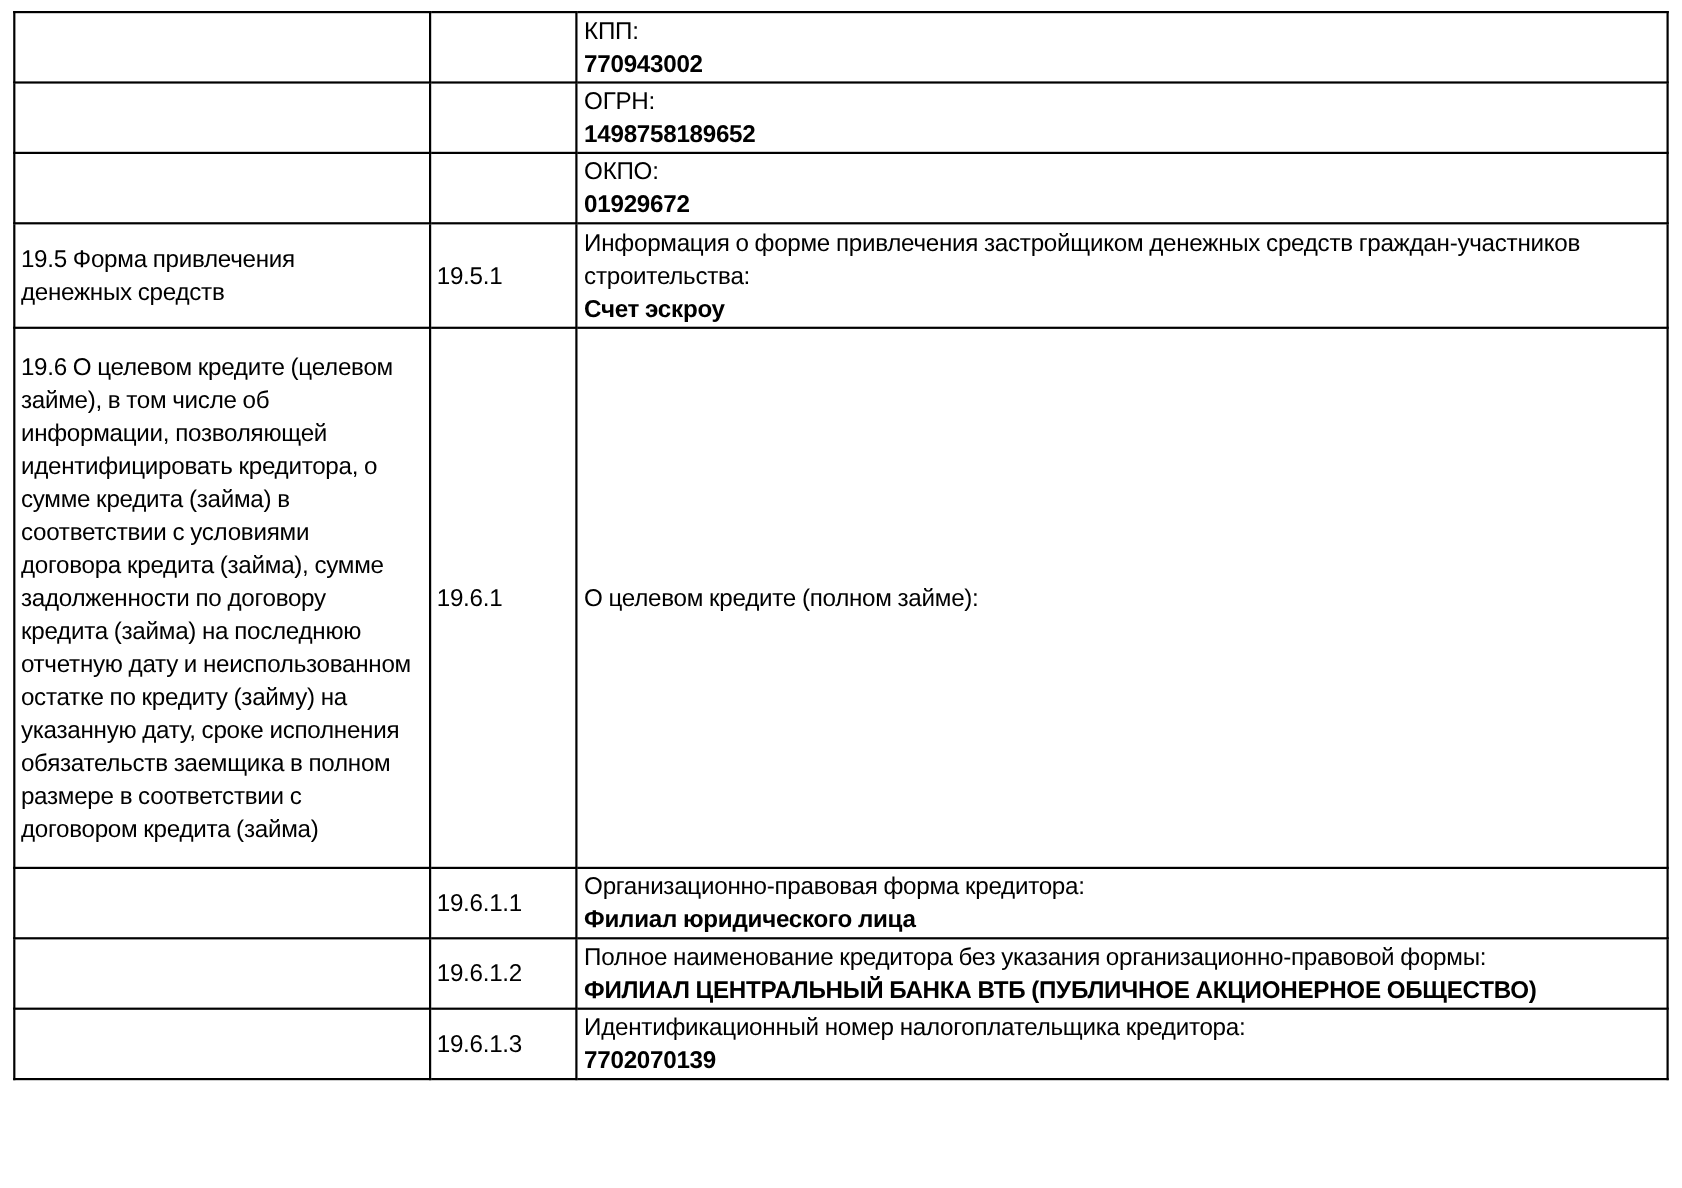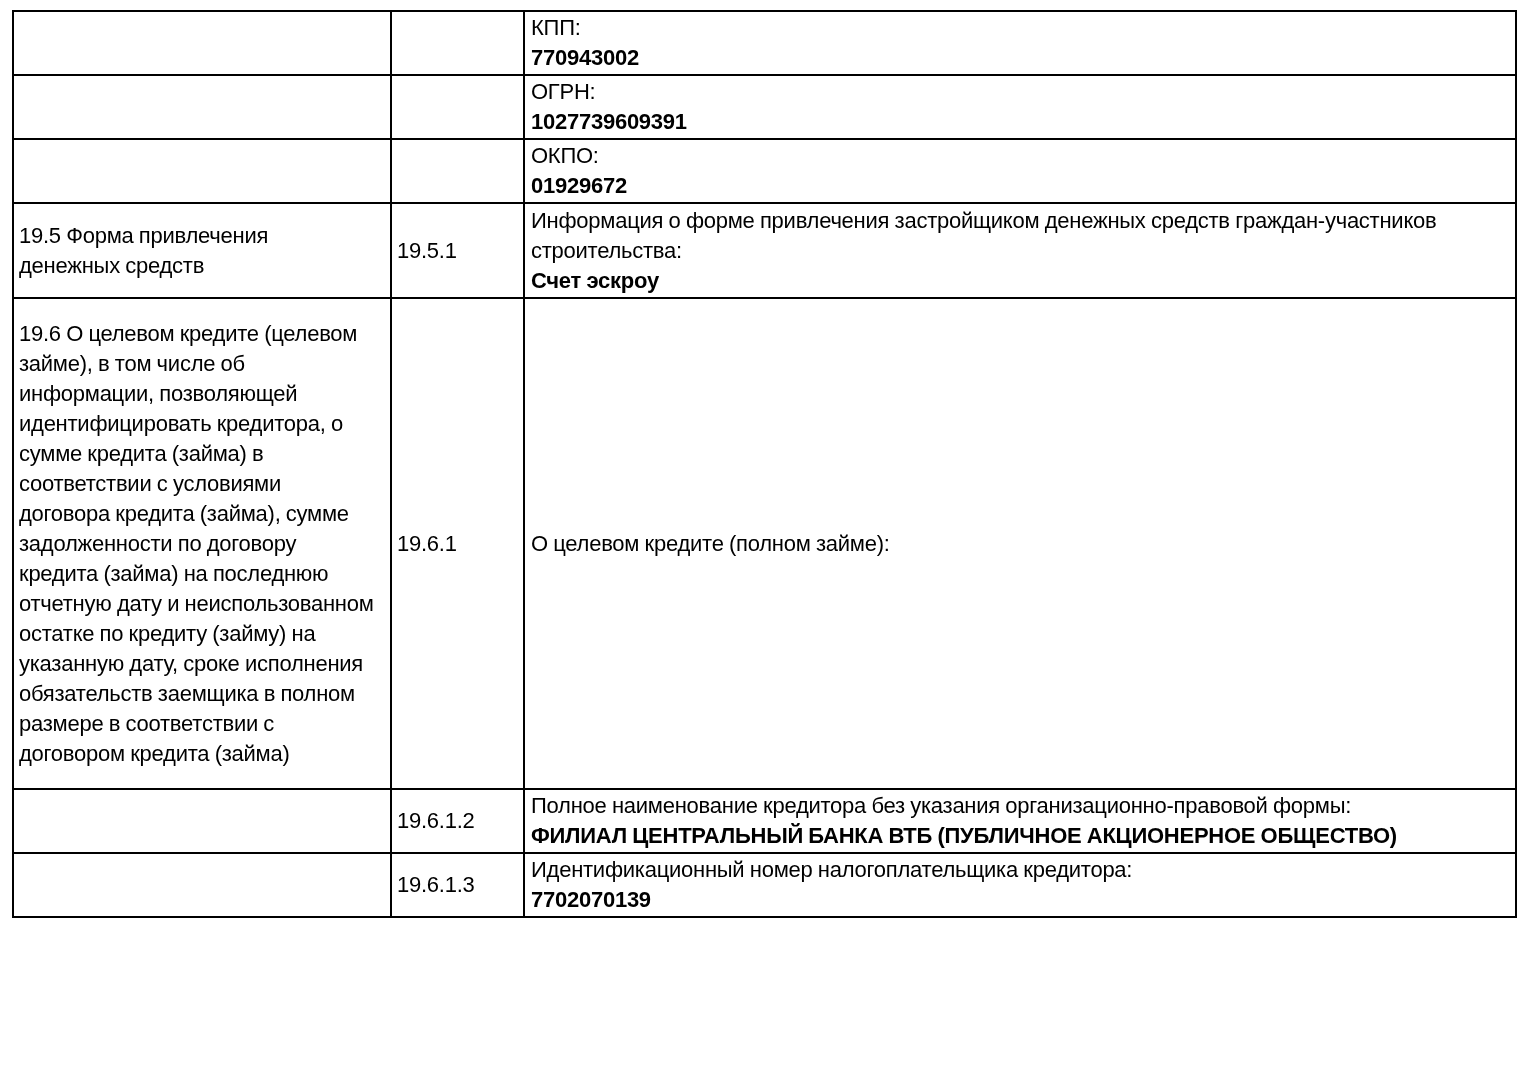--- a/index.html
+++ b/index.html
@@ -66,21 +66,21 @@
   </tr>
         <tr style="height: 63px;">
     <td class="c1">
       <span class="section-text"></span>
     </td>
     <td class="c2">
       <span class="clause-number"></span>
     </td>
     <td class="c3">
       <div class="content-label">ОГРН:</div>
-      <div class="content-value">1027739609391</div>
+      <div class="content-value">1498758189652</div>
     </td>
   </tr>
         <tr style="height: 62px; margin-top: 25px;">
     <td class="c1">
       <span class="section-text"></span>
     </td>
     <td class="c2">
       <span class="clause-number"></span>
     </td>
     <td class="c3">
@@ -105,20 +105,32 @@
       <span class="section-text">19.6 О целевом кредите (целевом займе), в том числе об информации, позволяющей идентифицировать кредитора, о сумме кредита (займа) в соответствии с условиями договора кредита (займа), сумме задолженности по договору кредита (займа) на последнюю отчетную дату и неиспользованном остатке по кредиту (займу) на указанную дату, сроке исполнения обязательств заемщика в полном размере в соответствии с договором кредита (займа)</span>
     </td>
     <td class="c2">
       <span class="clause-number">19.6.1</span>
     </td>
     <td class="c3">
       <div class="content-label">О целевом кредите (полном займе):</div>
       <div class="content-value"></div>
     </td>
   </tr>
+        <tr style="height: 58px;">
+    <td class="c1">
+      <span class="section-text"></span>
+    </td>
+    <td class="c2">
+      <span class="clause-number">19.6.1.1</span>
+    </td>
+    <td class="c3">
+      <div class="content-label">Организационно-правовая форма кредитора:</div>
+      <div class="content-value">Филиал юридического лица</div>
+    </td>
+  </tr>
         <tr style="height: 63px;">
     <td class="c1">
       <span class="section-text"></span>
     </td>
     <td class="c2">
       <span class="clause-number">19.6.1.2</span>
     </td>
     <td class="c3">
       <div class="content-label">Полное наименование кредитора без указания организационно-правовой формы:</div>
       <div class="content-value">ФИЛИАЛ ЦЕНТРАЛЬНЫЙ БАНКА ВТБ (ПУБЛИЧНОЕ АКЦИОНЕРНОЕ ОБЩЕСТВО)</div>

